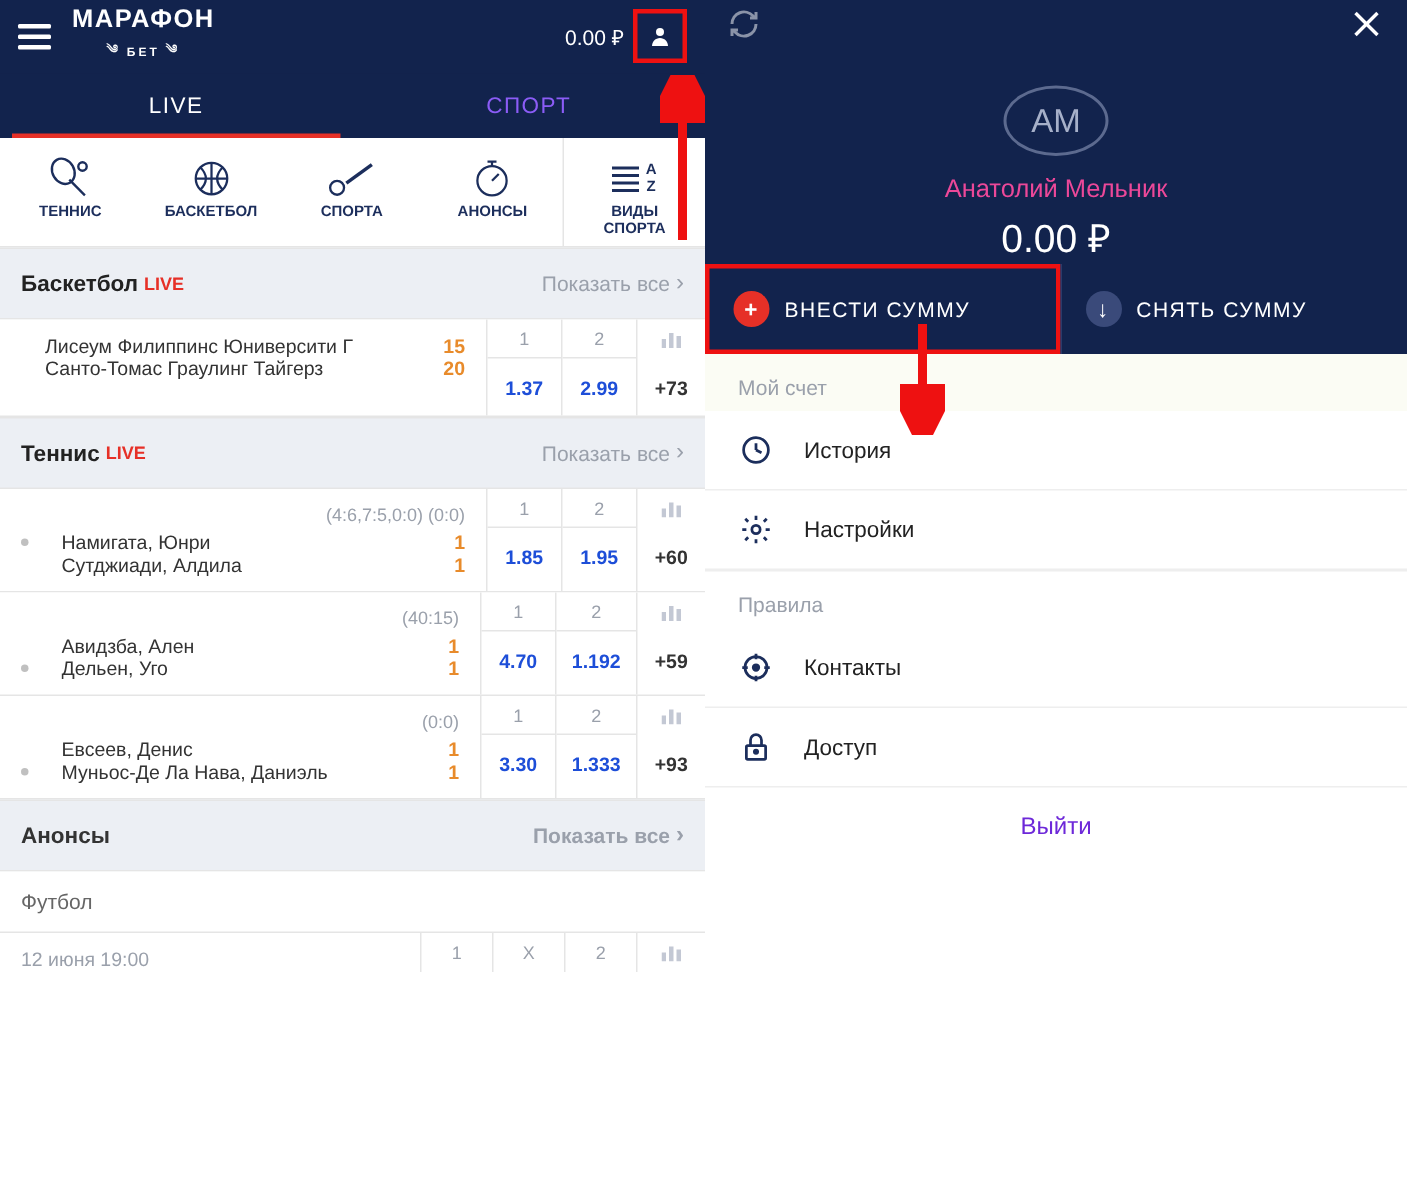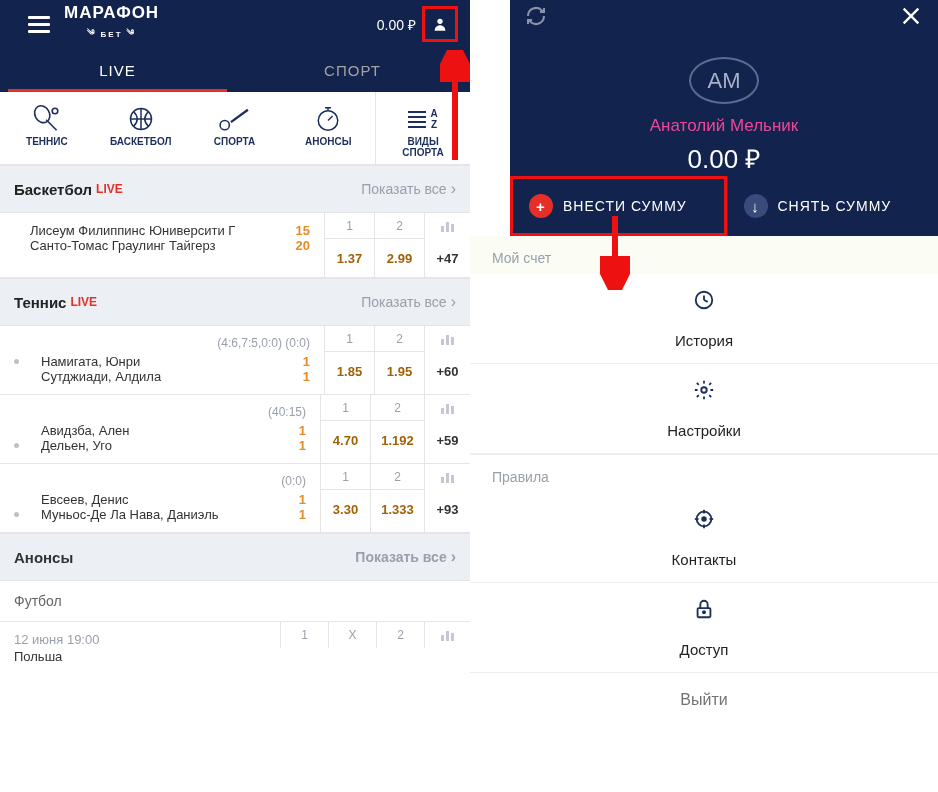--- a/index.html
+++ b/index.html
@@ -2,32 +2,32 @@
 <html><head>
 <meta charset="utf-8">
 <style>
   * { box-sizing: border-box; margin: 0; padding: 0; font-family: Arial, Helvetica, sans-serif; }
   body { background: #fff; width: 938px; height: 792px; overflow: hidden; position: relative; }
   .container { display: flex; width: 100%; height: 100%; }
   .left-pane { width: 470px; background: #fff; }
   .right-pane { width: 468px; background: #fff; display:flex; flex-direction:column; }
 
   
-  .lh-top { background: #12234d; height: 48px; display:flex; align-items:center; padding: 0 16px; position:relative; }
+  .lh-top { background: #12234d; height: 48px; display:flex; align-items:center; padding: 0 0; position:relative; }
   .hamburger { width: 46px; display:flex; flex-direction:column; gap:4px; align-items:center; justify-content:center; height:100%;}
   .hamburger span { display:block; width:22px; height:3px; background:#fff; border-radius:1px; }
   .brand { color:#fff; font-weight:bold; display:flex; flex-direction:column; align-items:center; justify-content:center; margin-left:2px; }
   .brand-main { font-size:17px; letter-spacing:1px; font-weight:900; }
   .brand-sub { font-size:8px; letter-spacing:2px; display:flex; align-items:center; gap:4px; }
   .leaf { font-size:8px; color:#fff;}
   .balance { color:#fff; font-size:14px; position:absolute; right:54px; }
   .profile-btn { position:absolute; right:12px; width:36px; height:36px; border:3px solid #e11; background:#12234d; display:flex; align-items:center; justify-content:center; }
 
   .tabs { display:flex; height:44px; background:#12234d; border-top:1px solid #12234d; }
-  .tab { flex:1; text-align:center; color:#a3a3a3; font-size:15px; display:flex; align-items:center; justify-content:center; position:relative; letter-spacing:1px; }
+  .tab { flex:1; text-align:center; color:#8b5cf6; font-size:15px; display:flex; align-items:center; justify-content:center; position:relative; letter-spacing:1px; }
   .tab.active { color:#fff; }
   .tab.active::after { content:""; position:absolute; left:8px; right:8px; bottom:0; height:3px; background:#e63027; }
 
   .sport-icons { display:flex; background:#fff; border-bottom:1px solid #e5e5e5; }
   .sport { flex:1; text-align:center; padding:10px 0 6px; font-size:10px; color:#1c2e5c; font-weight:bold; }
   .sport .ic { height:34px; display:flex; align-items:center; justify-content:center; }
   .sports-btn { width:90px; border-left:1px solid #e5e5e5; }
   .az { display:flex; align-items:center; justify-content:center; gap:4px; }
   .az-lines { display:flex; flex-direction:column; gap:3px;}
   .az-lines span { width:18px; height:2px; background:#1c2e5c; display:block;}
@@ -43,53 +43,53 @@
   .time { font-weight:bold; font-size:13px; margin-bottom:6px; }
   .score-info { text-align:right; color:#9aa0ab; font-size:12px; margin-bottom:4px; }
   .team-row { display:flex; align-items:center; }
   .dot { width:5px; height:5px; border-radius:50%; background:#c0c0c0; margin-right:6px; flex-shrink:0;}
   .team-name { flex:1; white-space:nowrap; overflow:hidden; text-overflow:ellipsis; color:#333;margin-left:16px;}
   .team-score { color:#e88b2b; font-weight:bold; margin-left:6px; font-size:13px;}
   .odds-wrap { display:flex; }
   .odds-col { width:50px; border-left:1px solid #e5e5e5; text-align:center; }
   .odds-col.wide { width:54px; }
   .odds-head { height:26px; font-size:12px; color:#9aa0ab; display:flex; align-items:center; justify-content:center; border-bottom:1px solid #e5e5e5; }
-  .odds-val { height:38px; display:flex; align-items:center; justify-content:center; font-size:13px; font-weight:bold; color:#a16207;}
+  .odds-val { height:38px; display:flex; align-items:center; justify-content:center; font-size:13px; font-weight:bold; color:#1d4ed8;}
   .more-col { width:46px; border-left:1px solid #e5e5e5; text-align:center; }
   .more-head { height:26px; display:flex; align-items:center; justify-content:center; color:#b9bfcc;}
   .more-val { height:38px; display:flex; align-items:center; justify-content:center; font-size:13px; font-weight:bold; color:#333;}
 
   .match-info.tight .team-row { font-size:13px; }
 
   .subsection { background:#eceff4; padding:14px 14px; font-size:15px; color:#333; font-weight:bold; border-top:1px solid #e5e5e5; border-bottom:1px solid #e5e5e5; display:flex; align-items:center;}
   .sport-label { background:#fff; padding:12px 14px; font-size:14px; color:#666; border-bottom:1px solid #e5e5e5;}
   .upc-info { flex:1; }
   .col-h { width:48px; border-left:1px solid #e5e5e5; text-align:center; color:#9aa0ab; font-size:12px; display:flex; align-items:center; justify-content:center; height:26px;}
 
   
-  .rh-top { background:#12234d; height:236px; position:relative; color:#fff; display:flex; flex-direction:column; align-items:center;margin-left:40px; }
+  .rh-top { background:#12234d; height:236px; position:relative; color:#fff; display:flex; flex-direction:column; align-items:center; }
   .rh-header { width:100%; height:48px; display:flex; align-items:center; padding:0 12px; }
   .refresh { width:28px; height:28px; display:flex; align-items:center; justify-content:center;}
   .close-btn { margin-left:auto; color:#fff; font-size:24px; width:30px; height:30px; display:flex; align-items:center; justify-content:center;}
   .avatar { width:70px; height:70px; border:2px solid #5c6a8f; border-radius:50%; display:flex; align-items:center; justify-content:center; margin-top:26px; color:#a6b0c9; font-size:22px;}
   .user-name { color:#ec4899; margin-top:12px; font-size:17px;}
   .user-balance { color:#fff; font-size:26px; margin-top:4px; font-weight:normal;}
   .action-row { display:flex; width:100%; margin-top:auto; }
   .action-btn { flex:1; height:60px; display:flex; align-items:center; gap:10px; padding-left:16px; color:#fff; font-size:14px; letter-spacing:1px; }
   .action-btn .circ { width:24px; height:24px; border-radius:50%; display:flex; align-items:center; justify-content:center; font-size:15px; font-weight:bold;}
   .deposit { border:3px solid #e11; }
   .deposit .circ { background:#e63027; color:#fff;}
   .withdraw .circ { background:#3a4a7a; color:#fff;}
   .withdraw { border-left:1px solid #2a3b6b;}
 
   .menu-section-label { color:#9aa0ab; font-size:14px; padding:14px 22px 8px; background:#fbfcf4;}
   .menu-section-label.plain { background:#fff; border-top:1px solid #eee;}
-  .menu-item { display:flex; align-items:center; gap:20px; padding:14px 22px; font-size:15px; color:#222; border-bottom:1px solid #eee;flex-direction:column;}
+  .menu-item { display:flex; align-items:center; gap:20px; padding:14px 22px; font-size:15px; color:#222; border-bottom:1px solid #eee;}
   .menu-item .mic { width:24px; height:24px; color:#1c2e5c; display:flex; align-items:center; justify-content:center;}
-  .logout { text-align:center; color:#737373; font-size:16px; padding:18px;}
+  .logout { text-align:center; color:#6d28d9; font-size:16px; padding:18px;}
 
   
   .arrow1 { position:absolute; left:440px; top:50px; z-index:10; }
   .arrow2 { position:absolute; left:600px; top:210px; width:30px; z-index:10;}
 
   svg { display:block; }
 </style>
 </head>
 <body>
 
@@ -214,21 +214,21 @@
             <div class="odds-val">2.99</div>
           </div>
         <div class="more-col">
             <div class="more-head">
               <svg width="14" height="12" viewBox="0 0 14 12" fill="#c3c8d4">
                 <rect x="0" y="6" width="3" height="6"></rect>
                 <rect x="5" y="2" width="3" height="10"></rect>
                 <rect x="10" y="4" width="3" height="8"></rect>
               </svg>
             </div>
-            <div class="more-val">+47</div>
+            <div class="more-val">+73</div>
           </div>
       </div>
     </div>
 
     <div class="section">
       <span class="title">Теннис</span>
       <span class="live">LIVE</span>
       <div class="show-all">
         <span>Показать все</span>
           <span class="chev">›</span>
@@ -347,21 +347,20 @@
       <span>Анонсы</span>
       <div class="show-all">
         <span>Показать все</span>
           <span class="chev">›</span>
       </div>
     </div>
     <div class="sport-label">Футбол</div>
     <div style="display:flex; background:#fff;justify-content:space-between;">
       <div class="upc-info" style="padding:10px 14px 0;">
         <div style="color:#9aa0ab;font-size:13px;">12 июня 19:00</div>
-        <div style="color:#333;font-size:13px;margin-top:2px;">Польша</div>
       </div>
       <div class="col-h">1</div>
       <div class="col-h">X</div>
       <div class="col-h">2</div>
       <div class="col-h" style="width:46px;">
           <svg width="14" height="12" viewBox="0 0 14 12" fill="#c3c8d4">
             <rect x="0" y="6" width="3" height="6"></rect>
             <rect x="5" y="2" width="3" height="10"></rect>
             <rect x="10" y="4" width="3" height="8"></rect>
           </svg>

